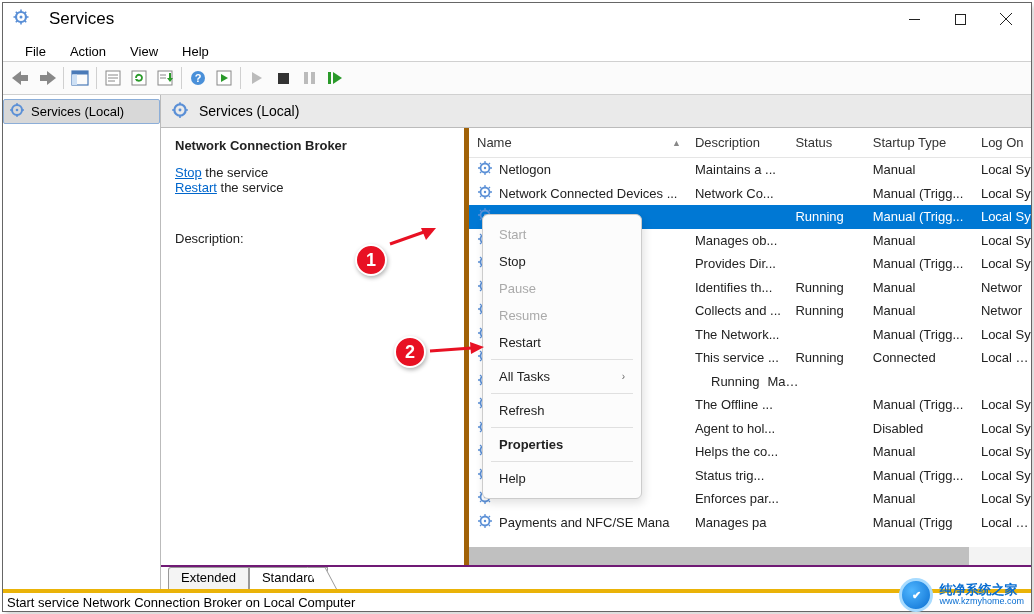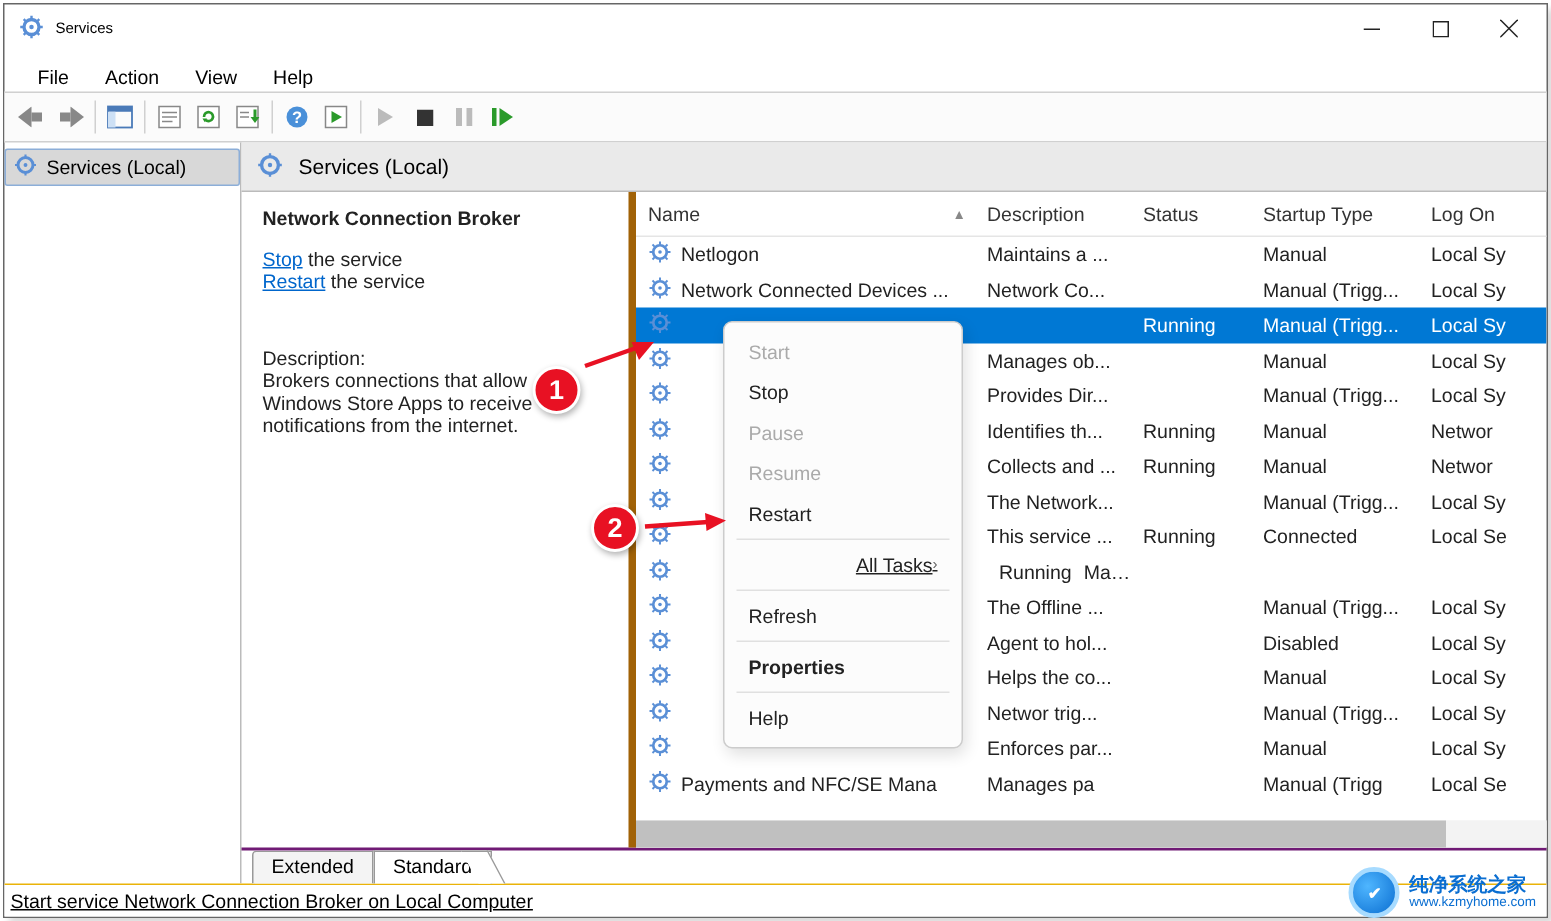--- a/index.html
+++ b/index.html
@@ -1,33 +1,33 @@
 <!DOCTYPE html>
 <html><head>
 <meta charset="utf-8">
 <style>
   * { box-sizing: border-box; font-family: "Segoe UI", Arial, sans-serif; }
   body { margin:0; padding:0; width:1034px; height:614px; background:#fff; position:relative; overflow:hidden; }
   .window { width:1030px; height:610px; border:1px solid #666; margin:2px; background:#fff; box-shadow:4px 4px 5px rgba(0,0,0,0.15); position:relative; display:flex; flex-direction:column; }
   .titlebar { height:32px; display:flex; align-items:center; padding:0 2px; }
-  .titlebar .title { font-size:10px; padding-left:8px; display:flex; align-items:center; gap:8px; }
+  .titlebar .title { font-size:17px; padding-left:8px; display:flex; align-items:center; gap:20px; }
   .win-controls { margin-left:auto; display:flex; }
   .win-btn { width:46px; height:32px; display:flex; align-items:center; justify-content:center; font-size:11px; }
   .menubar { height:26px; display:flex; align-items:flex-end; padding-left:12px; gap:4px; font-size:13px; }
   .menubar span { padding:2px 10px; }
   .toolbar { height:34px; border-top:1px solid #d0d0d0; border-bottom:1px solid #d0d0d0; display:flex; align-items:center; padding-left:6px; gap:2px; background:#fbfbfb; }
   .tb-btn { width:24px; height:24px; display:flex; align-items:center; justify-content:center; border-radius:2px; }
   .tb-sep { width:1px; height:22px; background:#d0d0d0; margin:0 2px; }
   .body { flex:1; display:flex; border-top:0; min-height:0; }
   .tree { width:158px; border-right:1px solid #bbb; padding:4px 0; }
   .tree-item { display:flex; align-items:center; gap:6px; padding:3px 6px; font-size:13px; }
   .tree-item.sel { background:#d8d8d8; border:1px solid #8caed8; border-radius:2px; padding:2px 5px; }
   .right { flex:1; display:flex; flex-direction:column; min-width:0; }
   .hdr-band { height:33px; background:#eaeaea; border-bottom:1px solid #bbb; display:flex; align-items:center; padding-left:10px; gap:10px; font-size:14px; }
-  .content { flex:1; display:flex; min-height:0; position:relative; }
+  .content { flex:1; display:flex; min-height:0; position:relative;gap:45px; }
   .detail { width:258px; padding:10px 14px; font-size:13px; color:#222; }
   .detail .title { font-weight:600; margin-bottom:12px; }
   .detail a { color:#0066cc; text-decoration:underline; }
   .detail .desc-label { margin-top:36px; }
   .list { flex:1; display:flex; flex-direction:column; border-left:5px solid #a16207; min-width:0; position:relative; }
   .cols { height:30px; display:flex; align-items:center; font-size:13px; color:#333; border-bottom:1px solid #e5e5e5; }
   .col { padding-left:8px; overflow:hidden; white-space:nowrap; text-overflow:ellipsis; }
   .c-name { width:226px; display:flex; align-items:center; gap:6px; }
   .c-desc { width:104px; }
   .c-status { width:80px; }
@@ -40,26 +40,26 @@
   .row span { overflow:hidden; white-space:nowrap; text-overflow:ellipsis; }
   .gear-icon, .gear-icon-big { display:inline-block; vertical-align:middle; }
   .hscroll { height:18px; background:#f3f3f3; display:flex; }
   .hs-track { flex:1; background:#f3f3f3; position:relative; }
   .hs-thumb { position:absolute; left:0; width:89%; top:0; bottom:0; background:#c0c0c0; }
   .tabs { height:24px; display:flex; align-items:flex-end; padding-left:5px; font-size:13px; }
   .tab { height:22px; padding:2px 12px 0 12px; background:#fff; border:1px solid #999; border-bottom:none; position:relative; }
   .tab.inactive { background:#f4f4f4; }
   .tab:first-child { border-top-right-radius:0; border-right:none; }
   .tab-slope { background:#fff; border:1px solid #999; border-left:none; border-bottom:none; width:18px; height:22px; transform:skewX(28deg); transform-origin:bottom right; margin-left:-9px; }
-  .statusbar { height:22px; font-size:13px; padding-left:4px; display:flex; align-items:center; background:#fff; border-top:1px solid #eab308;text-decoration:underline; }
+  .statusbar { height:22px; font-size:13px; padding-left:4px; display:flex; align-items:center; background:#fff; border-top:4px solid #eab308; }
   
   .ctx { position:absolute; left:482px; top:214px; width:160px; background:#fcfcfc; border:1px solid #ccc; border-radius:6px; box-shadow:2px 4px 10px rgba(0,0,0,0.12); padding:6px 0; font-size:13px; z-index:10; }
   .ctx-item { padding:6px 16px; color:#222; }
   .ctx-item.disabled { color:#aaa; }
-  .ctx-item.tasks { display:flex; justify-content:flex-end; align-items:center;text-decoration:underline; }
+  .ctx-item.tasks { display:flex; justify-content:space-between; align-items:center; }
   .ctx-item.bold { font-weight:600; }
   .ctx-sep { height:1px; background:#e0e0e0; margin:3px 8px; }
   
   .anno-circle { position:absolute; width:32px; height:32px; background:#e81123; border:2px solid #fff; border-radius:50%; color:#fff; font-weight:700; font-size:18px; display:flex; align-items:center; justify-content:center; z-index:20; box-shadow:1px 2px 4px rgba(0,0,0,0.3); }
   .anno-arrow { position:absolute; z-index:19; }
   
   .watermark { position:absolute; right:10px; bottom:2px; display:flex; align-items:center; gap:6px; z-index:30; }
   .wm-circle { width:34px; height:34px; border-radius:50%; background:radial-gradient(circle at 35% 35%, #4fb6ff, #0a6ed1); display:flex; align-items:center; justify-content:center; color:#fff; font-weight:700; font-size:11px; border:3px solid #a7dbff; }
   .wm-text { display:flex; flex-direction:column; line-height:1.05; }
   .wm-text .cn { font-family:"Microsoft YaHei",sans-serif; font-size:13px; font-weight:600; color:#0a6ed1; }
@@ -239,21 +239,20 @@
       <div class="content">
         <div class="detail">
           <div class="title">Network Connection Broker</div>
           <div>
             <a href="#">Stop</a><span> the service</span>
           </div>
           <div>
             <a href="#">Restart</a><span> the service</span>
           </div>
           <div class="desc-label">Description:</div>
-          <div>Brokers connections that allow Windows Store Apps to receive notifications from the internet.</div>
         </div>
 
         <div class="list">
           <div class="cols">
             <div class="col c-name">
                 <span>Name</span>
                 <span class="arrow-sort">▲</span>
               </div>
             <div class="col c-desc">Description</div>
             <div class="col c-status">Status</div>
@@ -568,21 +567,21 @@
                         <line x1="1" y1="8" x2="3" y2="8"></line>
                         <line x1="13" y1="8" x2="15" y2="8"></line>
                         <line x1="3" y1="3" x2="4.4" y2="4.4"></line>
                         <line x1="11.6" y1="11.6" x2="13" y2="13"></line>
                         <line x1="3" y1="13" x2="4.4" y2="11.6"></line>
                         <line x1="11.6" y1="4.4" x2="13" y2="3"></line>
                       </g>
                     </svg></span>
                   <span></span>
                 </span>
-                <span class="col c-desc">Networ trig...</span>
+                <span class="col c-desc">Status trig...</span>
                 <span class="col c-status"></span>
                 <span class="col c-startup">Manual (Trigg...</span>
                 <span class="col c-logon">Local Sy</span>
               </div>
               <div class="row">
                 <span class="col c-name">
                   <span class="gear-icon"><svg width="16" height="16" viewBox="0 0 16 16">
                       <circle cx="8" cy="8" r="4.5" fill="none" stroke="#5a8fd6" stroke-width="1.8"></circle>
                       <circle cx="8" cy="8" r="1.2" fill="#5a8fd6"></circle>
                       <g stroke="#5a8fd6" stroke-width="1.3">

